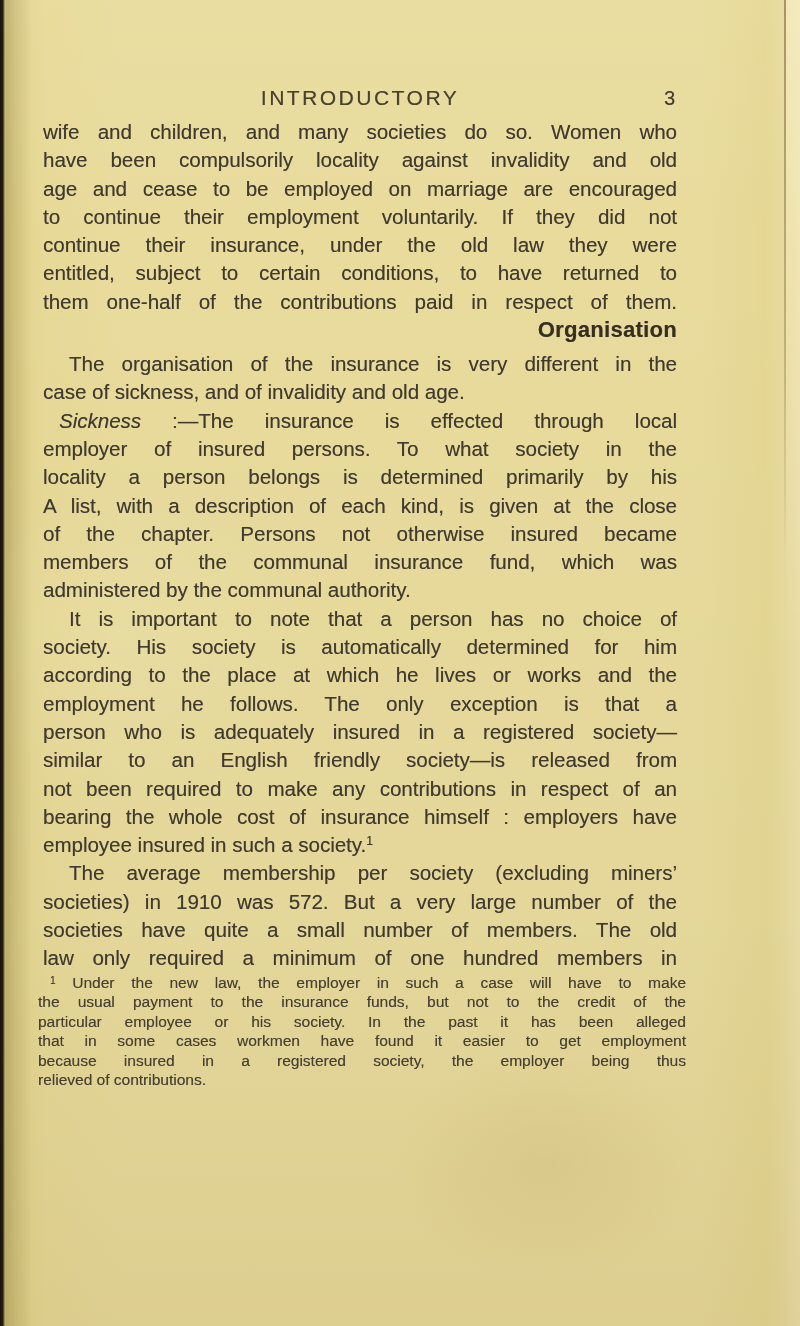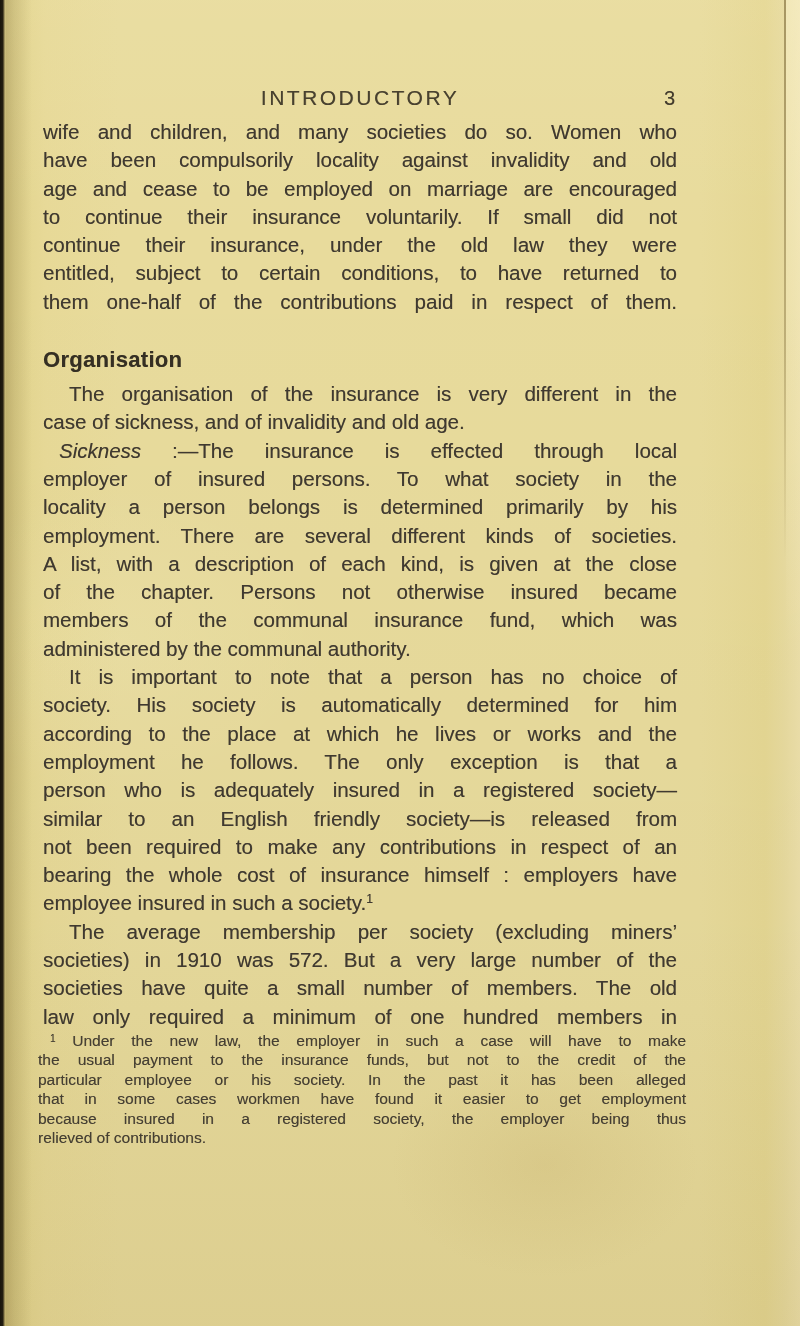--- a/index.html
+++ b/index.html
@@ -50,22 +50,22 @@
   .bodytext {
     margin-top: 8px;
     font-size: 20.5px; line-height: 28.3px;
     text-shadow: 0.25px 0.25px 0.35px rgba(64,56,44,0.5);
   }
   .line { text-align: justify; text-align-last: justify; white-space: normal; }
   .line.last { text-align-last: left; }
   .line.ind { text-indent: 26px; }
   .line.ind-s { text-indent: 16px; }
   .sect-heading {
-    margin-top: 30px; margin-bottom: 6px;
-    text-align: left; font-weight: bold; font-size: 22px;
+    margin-bottom: 6px;
+    text-align: right; font-weight: bold; font-size: 22px;
     line-height: 28px; color: #352f23; letter-spacing: 0.3px;
     text-shadow: 0.3px 0.3px 0.4px rgba(50,44,32,0.5);
   }
   .ital { font-style: italic; }
   .sup { font-size: 12px; vertical-align: 7px; line-height: 0; }
   .footnote {
     margin-left: -5px; width: 648px;
     font-size: 15.5px; line-height: 19.5px;
     color: #453f33;
     text-shadow: 0.2px 0.2px 0.3px rgba(64,56,44,0.45);
@@ -88,38 +88,37 @@
       <span>INTRODUCTORY</span>
       <span class="pagenum">3</span>
     </div>
 
     <div class="bodytext">
 
       <div>
         <div class="line">wife and children, and many societies do so. Women who</div>
         <div class="line">have been compulsorily locality against invalidity and old</div>
         <div class="line">age and cease to be employed on marriage are encouraged</div>
-        <div class="line">to continue their insurance voluntarily. If small did not</div>
+        <div class="line">to continue their employment voluntarily. If they did not</div>
         <div class="line">continue their insurance, under the old law they were</div>
         <div class="line">entitled, subject to certain conditions, to have returned to</div>
         <div class="line">them one-half of the contributions paid in respect of them.</div>
       </div>
 
       <div class="sect-heading">Organisation</div>
 
       <div>
         <div class="line ind">The organisation of the insurance is very different in the</div>
         <div class="line last">case of sickness, and of invalidity and old age.</div>
       </div>
 
       <div>
         <div class="line ind-s"><span class="ital">Sickness</span><span> :—The insurance is effected through local</span></div>
         <div class="line">employer of insured persons. To what society in the</div>
         <div class="line">locality a person belongs is determined primarily by his</div>
-        <div class="line">employment. There are several different kinds of societies.</div>
         <div class="line">A list, with a description of each kind, is given at the close</div>
         <div class="line">of the chapter. Persons not otherwise insured became</div>
         <div class="line">members of the communal insurance fund, which was</div>
         <div class="line last">administered by the communal authority.</div>
       </div>
 
       <div>
         <div class="line ind">It is important to note that a person has no choice of</div>
         <div class="line">society. His society is automatically determined for him</div>
         <div class="line">according to the place at which he lives or works and the</div>

